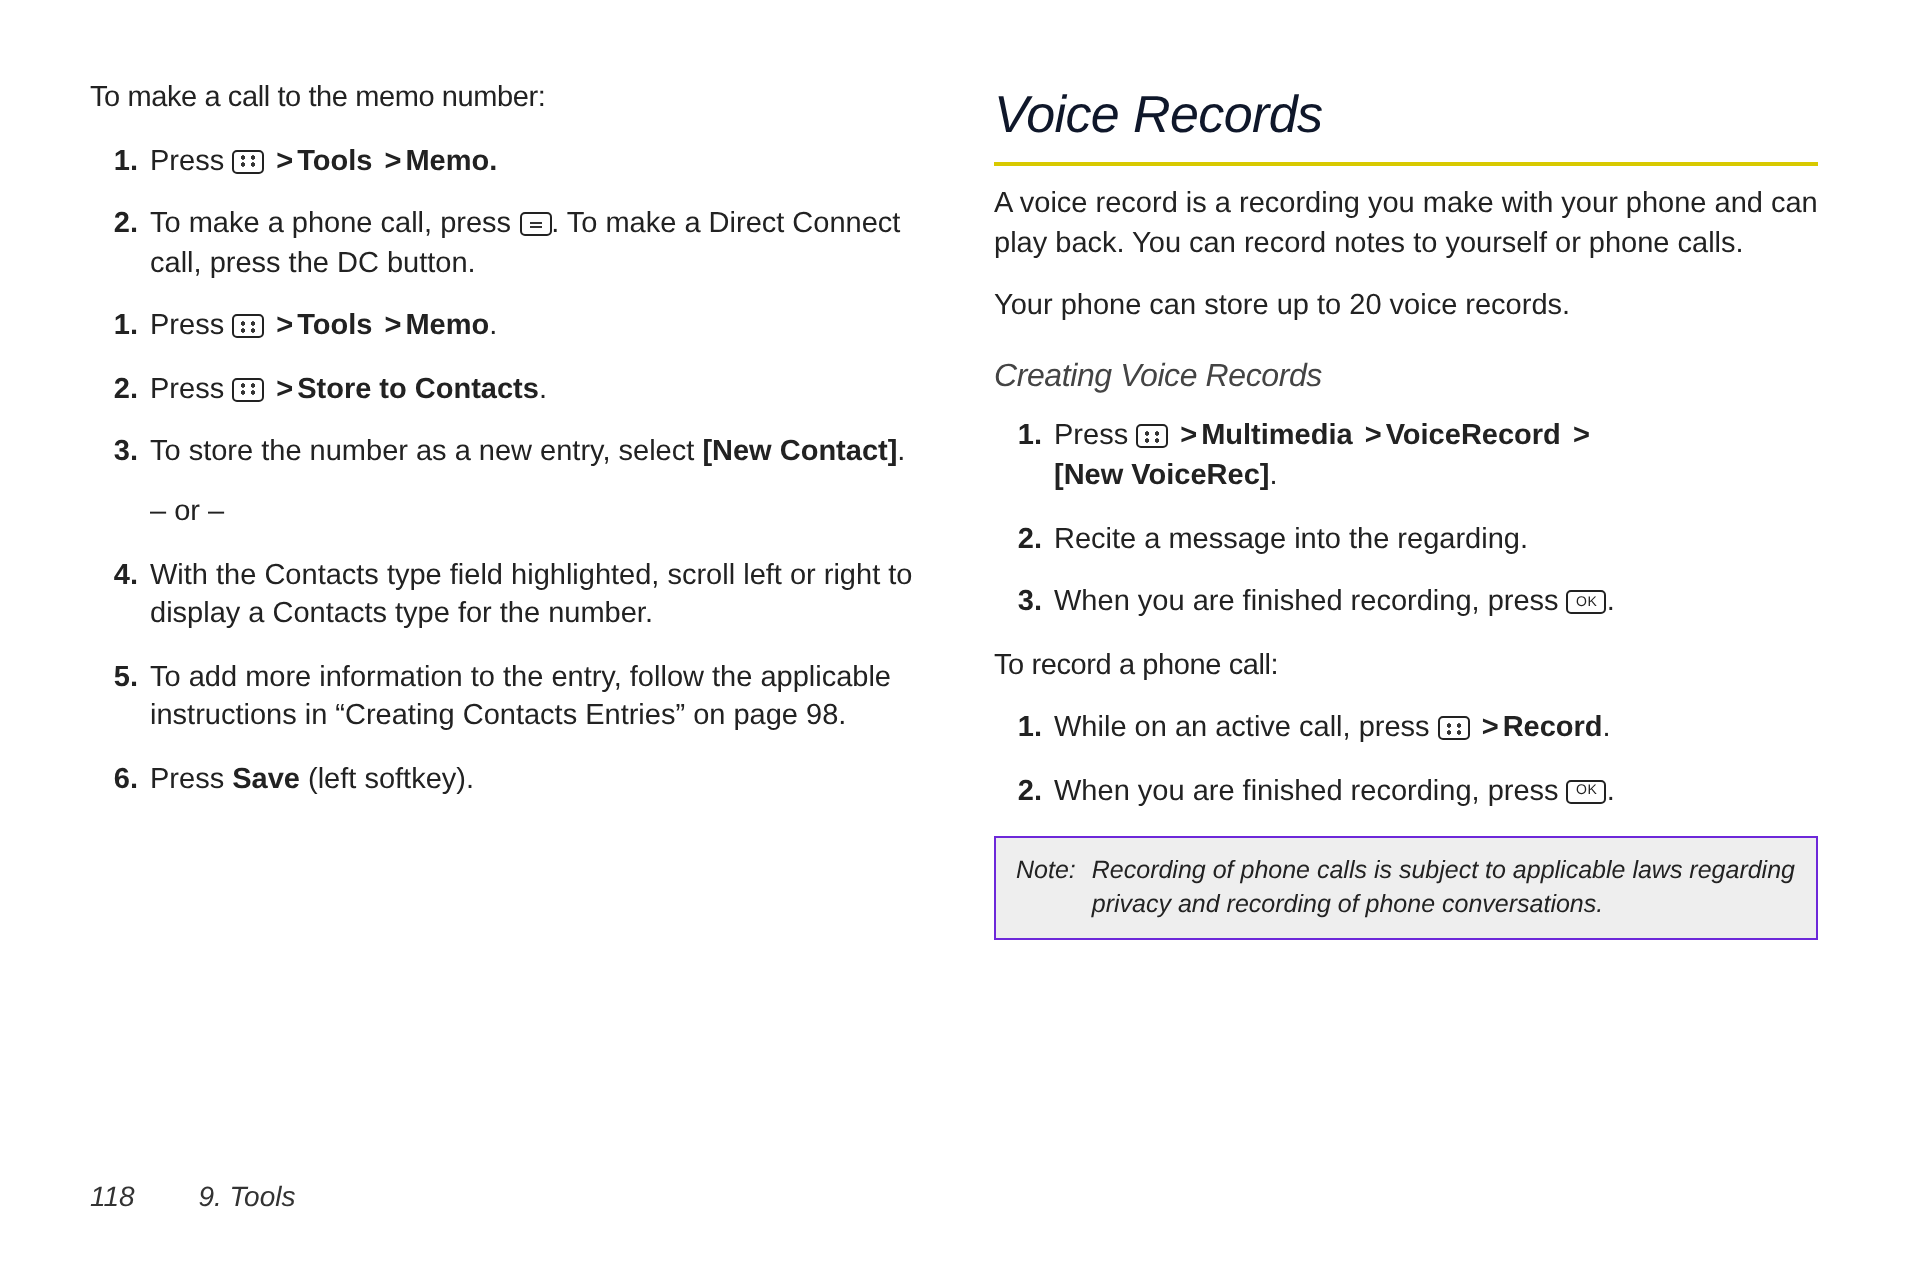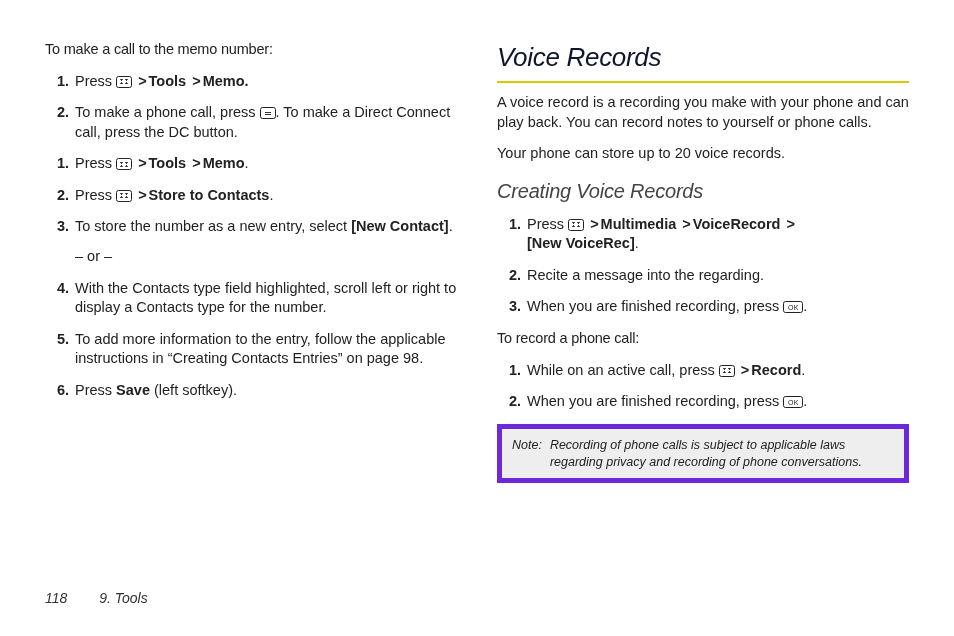--- a/index.html
+++ b/index.html
@@ -58,21 +58,21 @@
     margin: 0 0 10px 0;
   }
   p {
     margin: 0 0 12px 0;
   }
   h2.subhead {
     font-family: Arial, sans-serif;
     font-style: italic;
     font-weight: normal;
     color: #444;
-    font-size: 20px;
+    font-size: 16px;
     margin: 14px 0 10px 0;
     letter-spacing: -0.2px;
   }
   .icon {
     display: inline-block;
     width: 16px;
     height: 12px;
     border: 1.2px solid #222;
     border-radius: 2.5px;
     vertical-align: -2px;
@@ -106,21 +106,21 @@
   }
   .icon.ok-key::before {
     content: "OK";
     position: absolute;
     left: 0; right: 0; top: 0.5px;
     letter-spacing: 0.3px;
   }
   .b { font-weight: bold; margin-top: 38px; }
   .gt { font-weight: bold; padding: 0 2px; }
   .notebox {
-    border: 5px solid #6d28d9;
+    border: 1px solid #6d28d9;
     background: #eee;
     padding: 8px 10px 8px 10px;
     font-size: 12.5px;
     font-style: italic;
     display: flex;
     gap: 8px;
     margin-top: 4px;
     line-height: 1.35;
   }
   .notebox .label {

